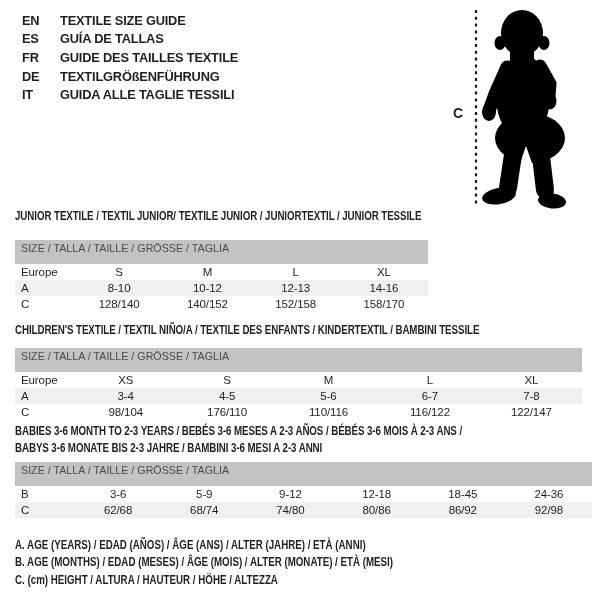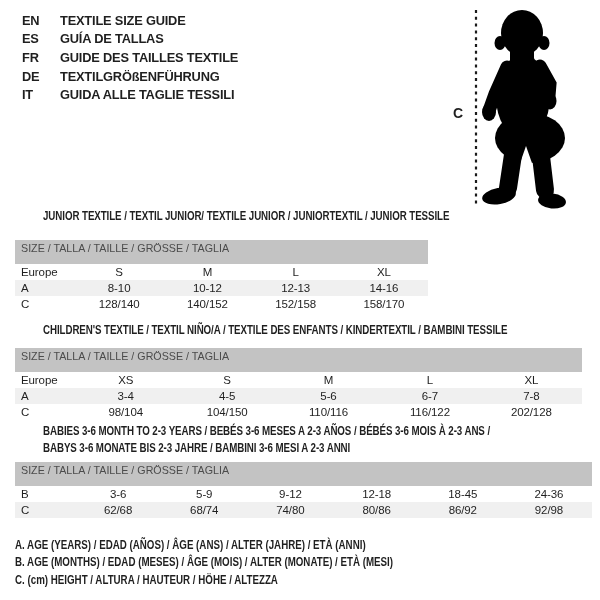--- a/index.html
+++ b/index.html
@@ -18,21 +18,21 @@
     transform:scaleX(0.95);transform-origin:0 0;white-space:nowrap;}
   .lang-code{width:40px;flex:0 0 40px;}
 
   
   .figure{position:absolute;left:440px;top:0;width:160px;height:215px;}
   .figure svg{position:absolute;left:0;top:0;}
   .measure-label{position:absolute;left:13px;top:105px;font-weight:bold;font-size:14px;}
 
   
   .sec-title{position:absolute;left:15px;font-weight:bold;font-size:12.5px;
-    letter-spacing:-0.1px;line-height:17px;margin-left:28px;}
+    letter-spacing:-0.1px;line-height:17px;}
   .t1-title{top:208px;}
   .t2-title{top:322px;}
   .t3-title{top:423px;}
 
   
   .size-table{position:absolute;left:15px;font-size:11.5px;}
   .size-table.t1{top:240px;width:413px;}
   .size-table.t2{top:348px;width:567px;}
   .size-table.t3{top:462px;width:577px;}
   .t-head{height:24px;line-height:16px;background:#c3c3c3;color:#4b4b4b;
@@ -142,24 +142,24 @@
       <div class="t-label">A</div>
       <div class="t-cell">3-4</div>
       <div class="t-cell">4-5</div>
       <div class="t-cell">5-6</div>
       <div class="t-cell">6-7</div>
       <div class="t-cell">7-8</div>
     </div>
     <div class="t-row">
       <div class="t-label">C</div>
       <div class="t-cell">98/104</div>
-      <div class="t-cell">104/150</div>
+      <div class="t-cell">176/110</div>
       <div class="t-cell">110/116</div>
       <div class="t-cell">116/122</div>
-      <div class="t-cell">202/128</div>
+      <div class="t-cell">122/147</div>
     </div>
   </div>
 
 <div class="sec-title t3-title">
   <div class="cond">BABIES 3-6 MONTH TO 2-3 YEARS / BEBÉS 3-6 MESES A 2-3 AÑOS / BÉBÉS 3-6 MOIS À 2-3 ANS /</div>
   <div class="cond">BABYS 3-6 MONATE BIS 2-3 JAHRE / BAMBINI 3-6 MESI A 2-3 ANNI</div>
 </div>
 <div class="size-table t3">
     <div class="t-head"><span>SIZE / TALLA / TAILLE / GRÖSSE / TAGLIA</span></div>
     <div class="t-row">

